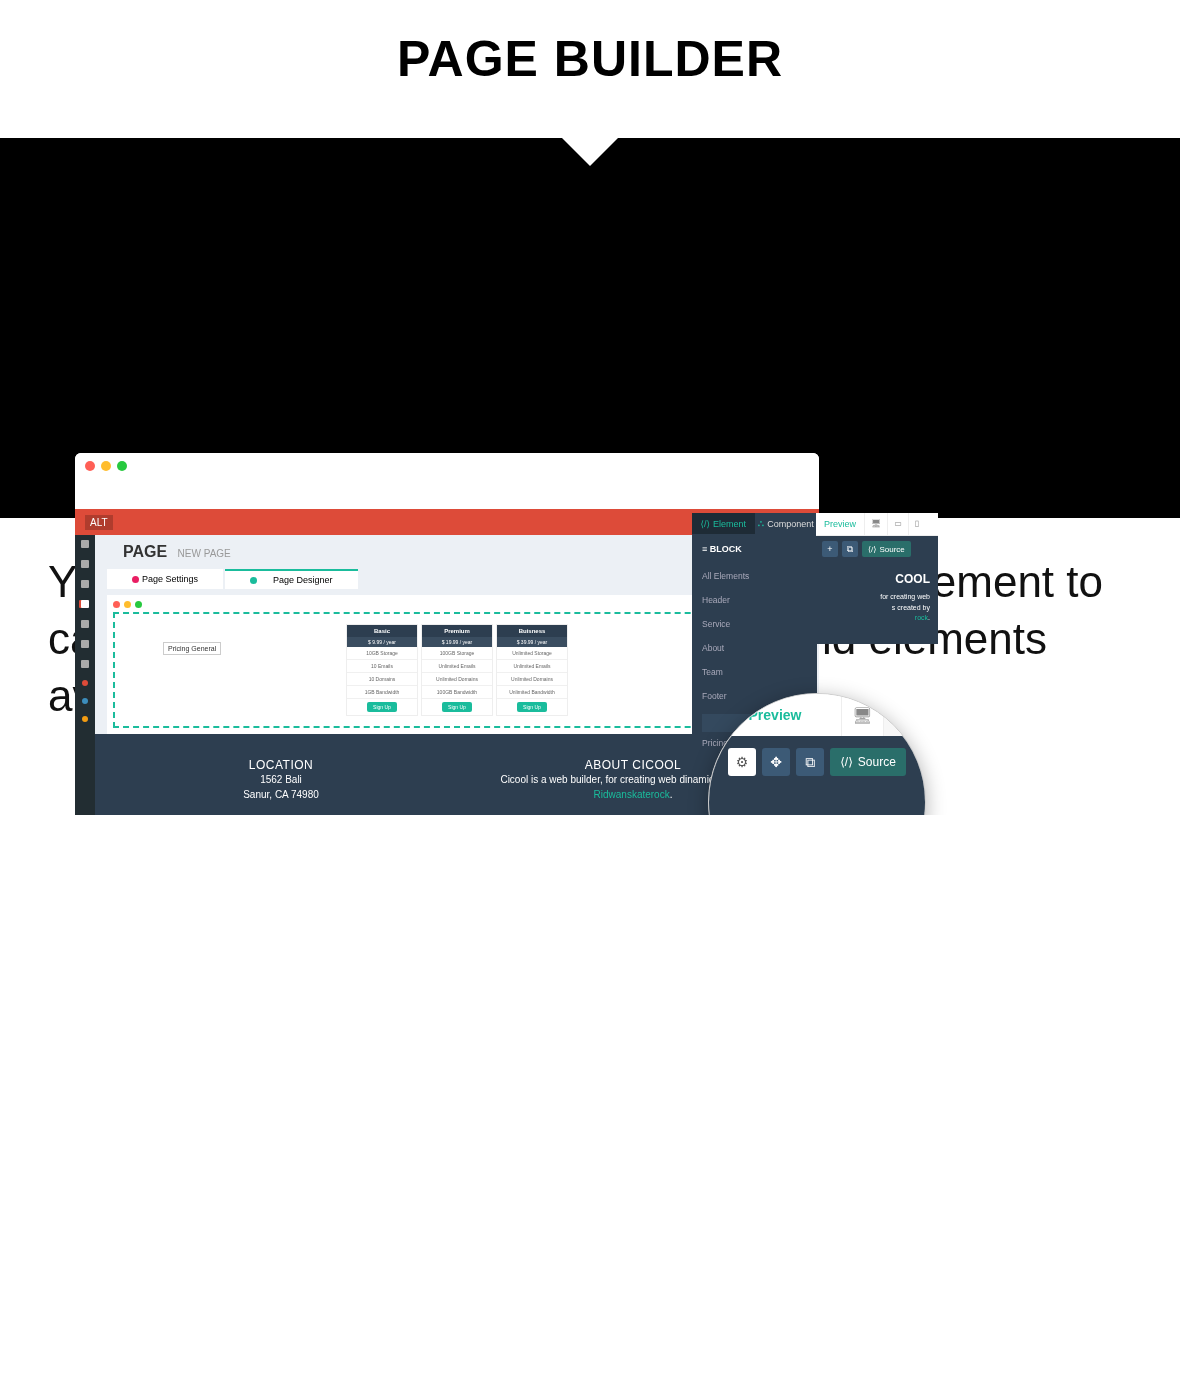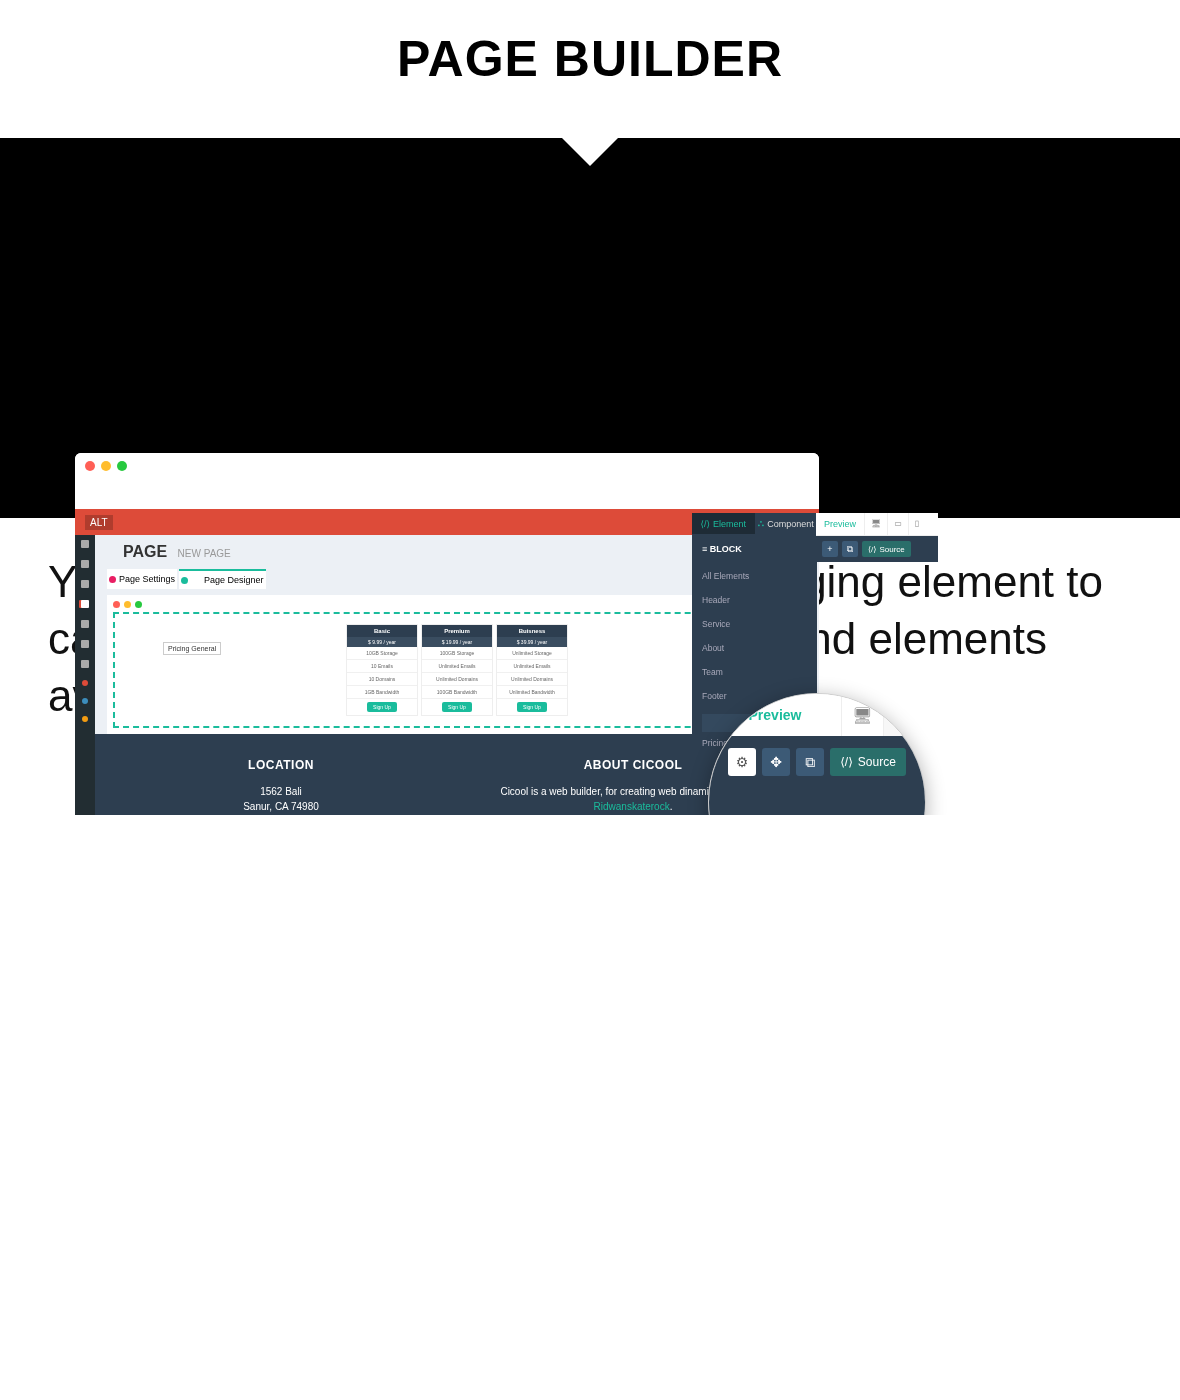--- a/index.html
+++ b/index.html
@@ -28,40 +28,40 @@
 .sidebar .sico.w { background: #aaa; }
 .sidebar .sico.active { background: #fff; box-shadow: -2px 0 0 #dd4b39; }
 .sidebar .sico.c1 { background: #dd4b39; border-radius: 50%; width: 6px; height: 6px; }
 .sidebar .sico.c2 { background: #3c8dbc; border-radius: 50%; width: 6px; height: 6px; }
 .sidebar .sico.c3 { background: #f39c12; border-radius: 50%; width: 6px; height: 6px; }
 
 .main { flex: 1; background: #ecf0f5; }
 .page-hdr { padding: 8px 28px; font-size: 16px; font-weight: 700; color: #333; }
 .page-hdr .sub { font-weight: 400; color: #999; font-size: 10px; margin-left: 6px; }
 .tabs { display: flex; gap: 2px; padding: 0 12px 6px; }
-.tab { background: #fff; padding: 4px 2px; font-size: 9px; display: flex; align-items: center; gap: 3px; }
+.tab { background: #fff; padding: 4px 25px; font-size: 9px; display: flex; align-items: center; gap: 3px; }
 .tab.active { border-top: 2px solid #1abc9c; gap: 16px; }
 .tico { width: 7px; height: 7px; border-radius: 50%; }
 .tico.pink { background: #e91e63; } .tico.green { background: #1abc9c; }
 
 .canvas { margin: 0 12px; background: #fff; padding: 6px; }
 .canvas-dots { display: flex; gap: 4px; margin-bottom: 4px; }
 .canvas-dots .dot { width: 7px; height: 7px; }
 .drop-area { border: 2px dashed #1abc9c; background: #fff; padding: 10px; min-height: 100px; display: flex; justify-content: center; align-items: flex-start; gap: 3px; }
 
 .price-card { width: 72px; background: #fff; border: 1px solid #eee; font-size: 5px; text-align: center; }
 .price-card .ph { background: #2d3e50; color: #fff; padding: 3px; font-weight: 600; font-size: 6px; }
 .price-card .pr { background: #3a4d60; color: #fff; padding: 2px 3px; font-size: 5px; }
 .price-card .prow { padding: 3px; border-bottom: 1px solid #f0f0f0; color: #666; font-size: 5px; }
 .price-card .pbtn { background: #1abc9c; color: #fff; padding: 2px 6px; margin: 3px auto; display: inline-block; border-radius: 2px; font-size: 5px; }
 .tooltip { position: absolute; background: #fff; border: 1px solid #ccc; font-size: 7px; padding: 2px 4px; color: #333; }
 
 .footer-prev { background: #2d3e50; color: #fff; padding: 24px 30px 50px; display: flex; gap: 40px; }
 .footer-col { flex: 1; text-align: center; }
-.footer-col h4 { font-size: 12px; font-weight: 700; letter-spacing: 0.5px; margin-bottom: 12px; }
+.footer-col h4 { font-size: 12px; font-weight: 400; letter-spacing: 0.5px; }
 .footer-col p { font-size: 10px; line-height: 1.5; }
 .footer-col .link { color: #1abc9c; }
 .socials { display: flex; justify-content: center; gap: 6px; margin-top: 4px; }
 .sbubble { width: 26px; height: 26px; border: 2px solid #fff; border-radius: 50%; display: flex; align-items: center; justify-content: center; font-size: 11px; font-weight: 700; font-style: italic; }
 
 
 .right-panel { position: absolute; left: 692px; top: 375px; width: 125px; background: #2d3e50; color: #cfd8dc; font-size: 9px; }
 .rp-tabs { display: flex; }
 .rp-tab { flex: 1; text-align: center; padding: 5px 2px; color: #ddd; display: flex; align-items: center; justify-content: center; gap: 3px; }
 .rp-tab.active { background: #1e2b36; color: #1abc9c; }
@@ -238,20 +238,24 @@
       <div class="dico">▯</div>
     </div>
     <div class="pv-toolbar">
       <div class="pv-btn">+</div>
       <div class="pv-btn">⧉</div>
       <div class="pv-btn src">
           <span>⟨/⟩</span>
           <span>Source</span>
         </div>
     </div>
+    <div class="pv-hero">
+      <h3>COOL</h3>
+      <p><span>for creating web</span><br><span>s created by</span><br><span class="lk">rock</span>.</p>
+    </div>
   </div>
 
   <div class="zoom">
     <div class="zoom-inner">
       <div class="z-top">
         <div class="zt">Preview</div>
         <div class="zd sel">🖥</div>
         <div class="zd">▭</div>
       </div>
       <div class="z-bar">

